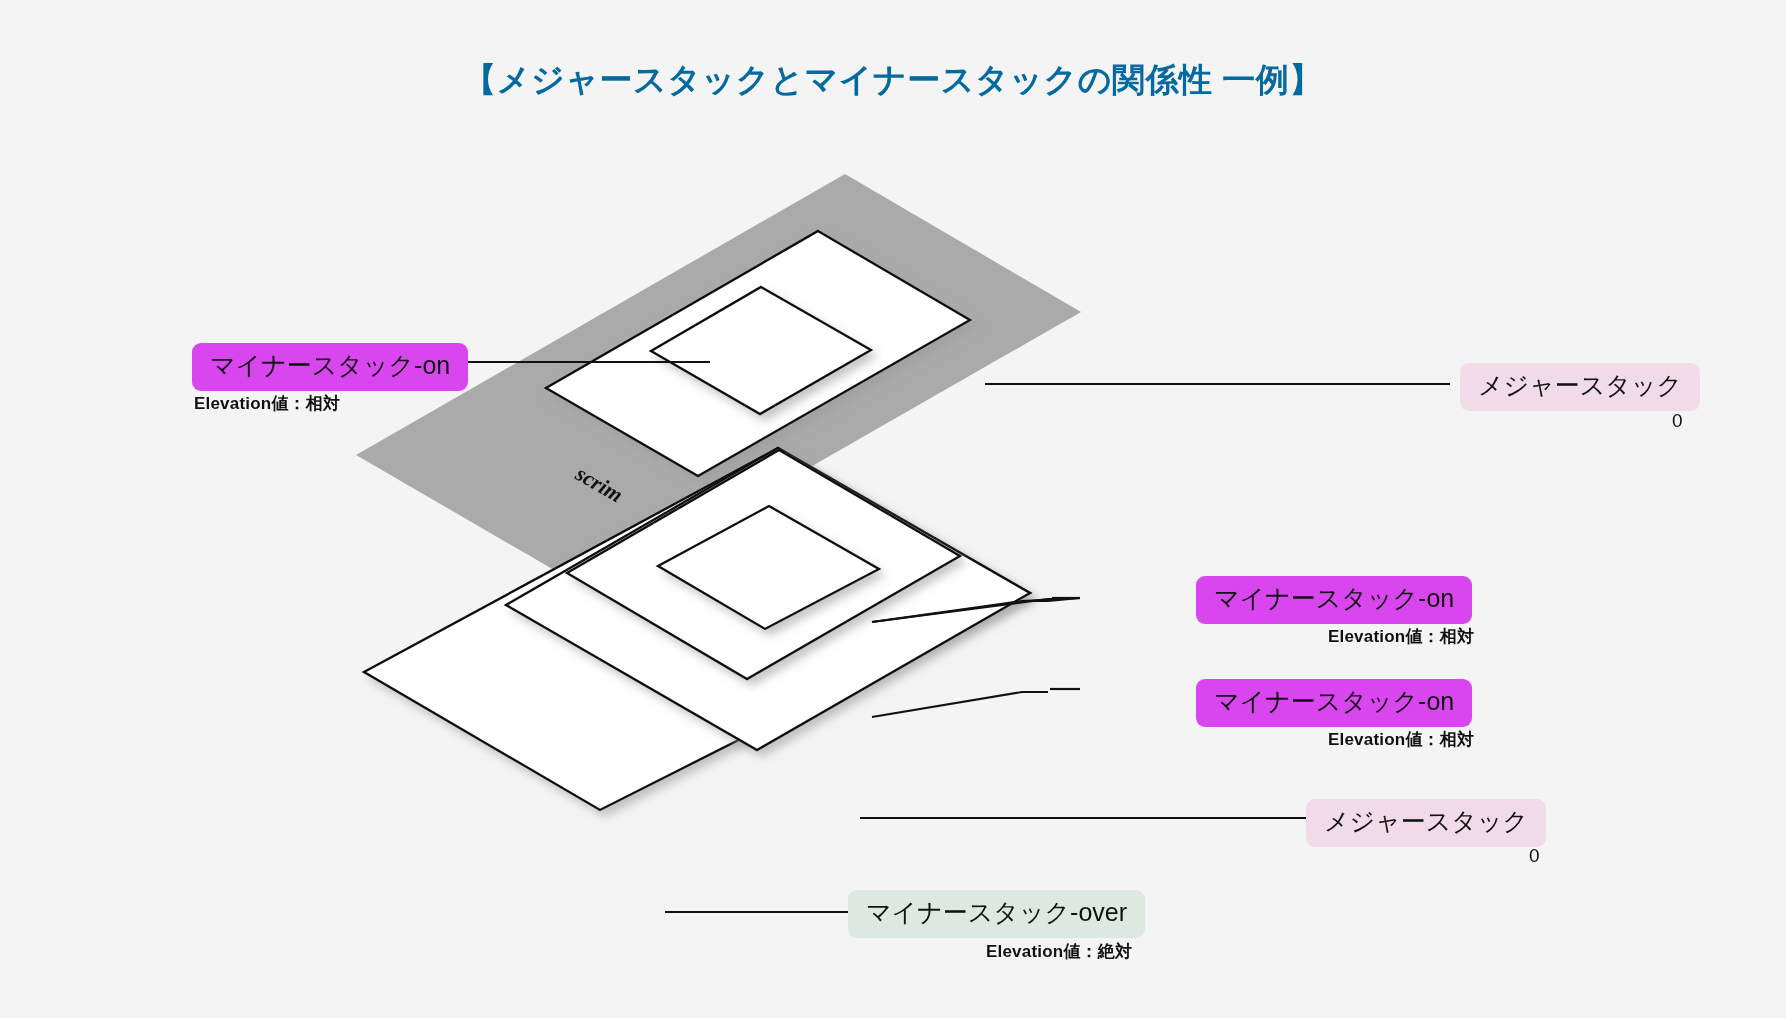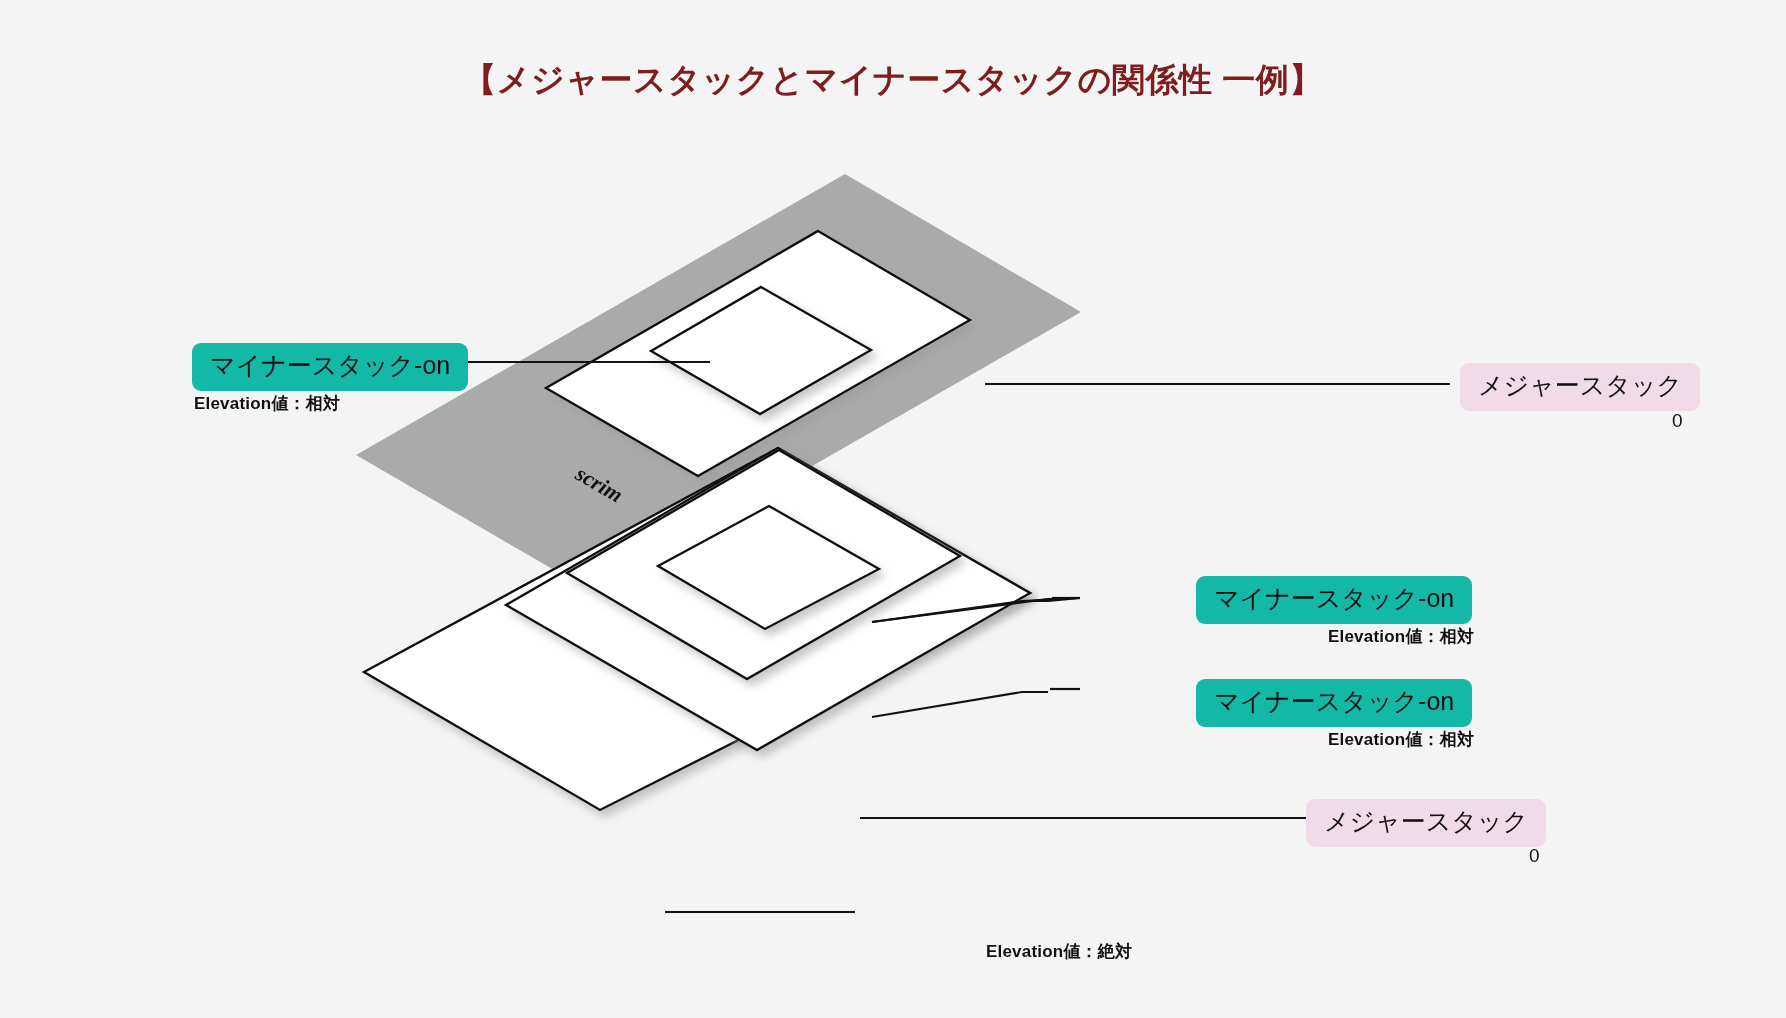--- a/index.html
+++ b/index.html
@@ -21,39 +21,39 @@
     height: 1018px;
   }
   #page-title {
     position: absolute;
     left: 0;
     top: 58px;
     width: 1786px;
     text-align: center;
     font-size: 33px;
     font-weight: bold;
-    color: #7f1d1d;
+    color: #0369a1;
     letter-spacing: 0.5px;
     white-space: nowrap;
   }
   .diagram-svg {
     position: absolute;
     left: 0; top: 0;
   }
   .callout {
     position: absolute;
     border-radius: 9px;
     font-size: 25px;
     line-height: 1;
     padding: 10px 18px 13px 18px;
     color: #111111;
     white-space: nowrap;
     box-sizing: border-box;
   }
-  .callout.blue   { background: #14b8a6; }
+  .callout.blue   { background: #d946ef; }
   .callout.pink   { background: #f2dbe9; text-align: center; }
   .callout.green  { background: #dde9e0; }
   .sublabel {
     position: absolute;
     font-size: 17px;
     font-weight: bold;
     color: #111111;
     white-space: nowrap;
     letter-spacing: 0.2px;
     text-align: right;
@@ -137,15 +137,16 @@
 
   <div class="callout blue" style="left:1196px; top:576px;">マイナースタック-on</div>
   <div class="sublabel" style="left:1328px; top:625px;">Elevation値：相対</div>
 
   <div class="callout blue" style="left:1196px; top:679px;">マイナースタック-on</div>
   <div class="sublabel" style="left:1328px; top:728px;">Elevation値：相対</div>
 
   <div class="callout pink" style="left:1306px; top:799px;">メジャースタック</div>
   <div class="zero-label" style="left:1529px; top:845px;">0</div>
 
+  <div class="callout green" style="left:848px; top:890px;">マイナースタック-over</div>
   <div class="sublabel" style="left:986px; top:940px;">Elevation値：絶対</div>
 
 </div>
 
 </body></html>

